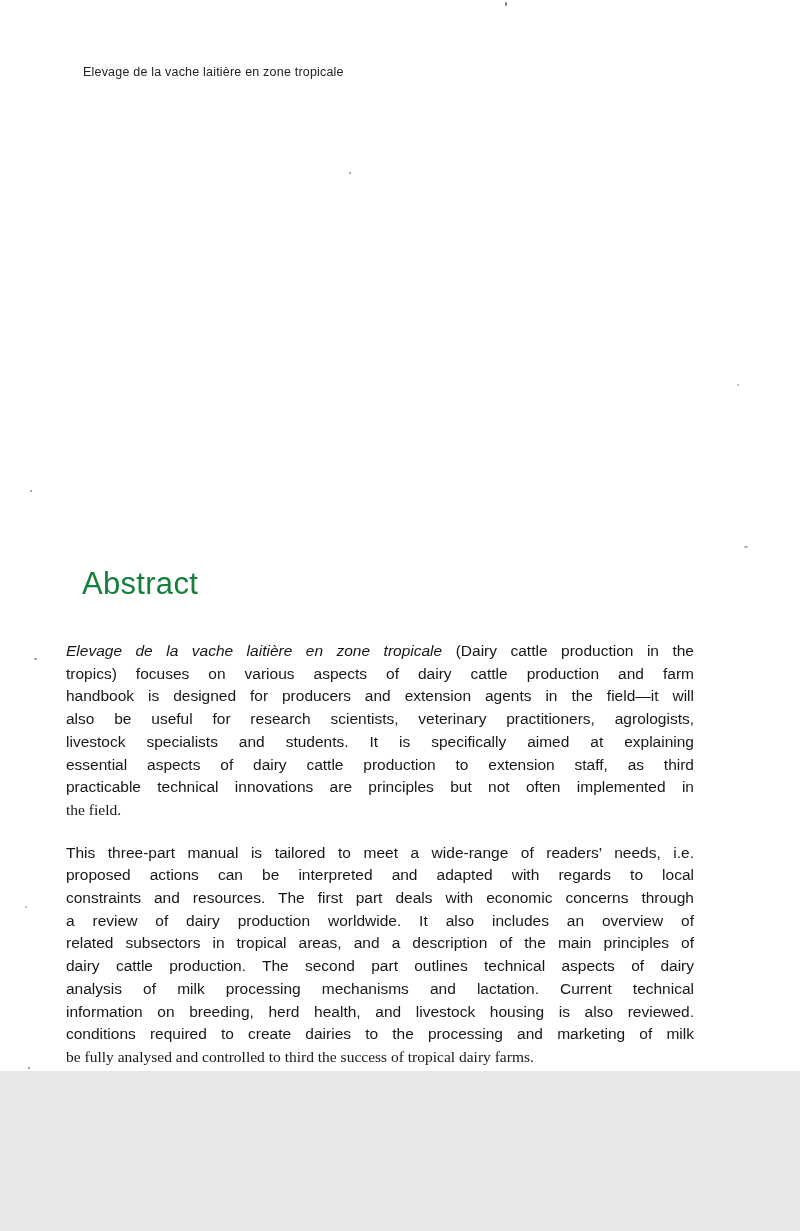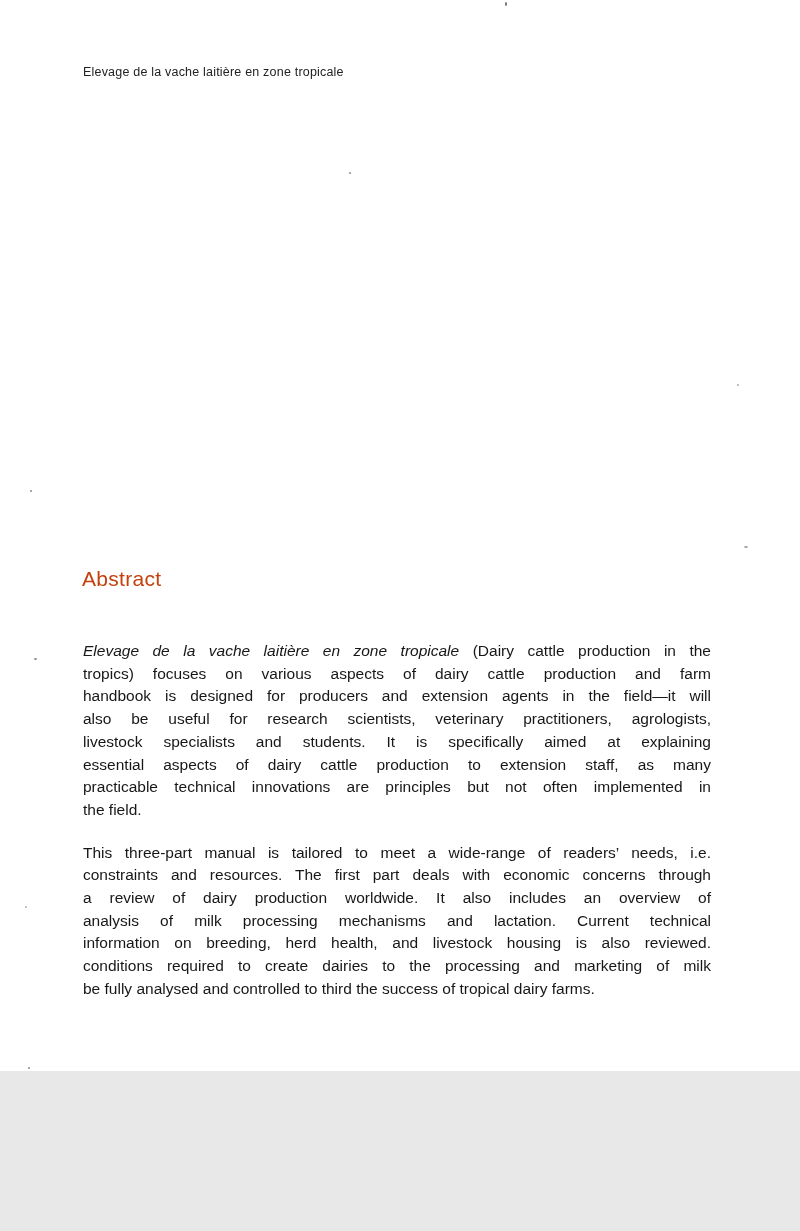--- a/index.html
+++ b/index.html
@@ -19,44 +19,45 @@
     top: 64px;
     font-size: 12.5px;
     line-height: 1.4;
     letter-spacing: 0.2px;
     color: #222;
   }
   .abstract-heading {
     position: absolute;
     left: 82px;
     top: 568px;
-    font-size: 21px;
+    font-size: 31px;
     line-height: 1;
     font-weight: 400;
     letter-spacing: 0.3px;
-    color: #c2410c;
+    color: #15803d;
   }
   .text-block {
     position: absolute;
-    left: 83px;
+    left: 66px;
     top: 640px;
     width: 628px;
     font-size: 15.5px;
     line-height: 22.7px;
     color: #171717;
   }
   .para { margin: 0; }
   .para + .para { margin-top: 20px; }
   .line {
     text-align: justify;
     text-align-last: justify;
   }
   .line.line-last {
     text-align: left;
     text-align-last: left;
+    font-family: Liberation Serif, serif;
   }
   .italic { font-style: italic; }
   .page-number {
     position: absolute;
     left: 83px;
     top: 1172px;
     width: 628px;
     text-align: center;
     font-size: 16.5px;
     font-weight: 600;
@@ -78,29 +79,32 @@
   <h1 class="abstract-heading" style="margin:0; font-weight:400;">Abstract</h1>
 
   <div class="text-block">
 
     <div class="para">
       <div class="line"><span class="italic">Elevage de la vache laitière en zone tropicale</span><span> (Dairy cattle production in the</span></div>
       <div class="line">tropics) focuses on various aspects of dairy cattle production and farm</div>
       <div class="line">handbook is designed for producers and extension agents in the field—it will</div>
       <div class="line">also be useful for research scientists, veterinary practitioners, agrologists,</div>
       <div class="line">livestock specialists and students. It is specifically aimed at explaining</div>
-      <div class="line">essential aspects of dairy cattle production to extension staff, as many</div>
+      <div class="line">essential aspects of dairy cattle production to extension staff, as third</div>
       <div class="line">practicable technical innovations are principles but not often implemented in</div>
       <div class="line line-last">the field.</div>
     </div>
 
     <div class="para">
       <div class="line">This three-part manual is tailored to meet a wide-range of readers’ needs, i.e.</div>
+      <div class="line">proposed actions can be interpreted and adapted with regards to local</div>
       <div class="line">constraints and resources. The first part deals with economic concerns through</div>
       <div class="line">a review of dairy production worldwide. It also includes an overview of</div>
+      <div class="line">related subsectors in tropical areas, and a description of the main principles of</div>
+      <div class="line">dairy cattle production. The second part outlines technical aspects of dairy</div>
       <div class="line">analysis of milk processing mechanisms and lactation. Current technical</div>
       <div class="line">information on breeding, herd health, and livestock housing is also reviewed.</div>
       <div class="line">conditions required to create dairies to the processing and marketing of milk</div>
       <div class="line line-last">be fully analysed and controlled to third the success of tropical dairy farms.</div>
     </div>
 
   </div>
 
   <div class="page-number">12</div>
 

